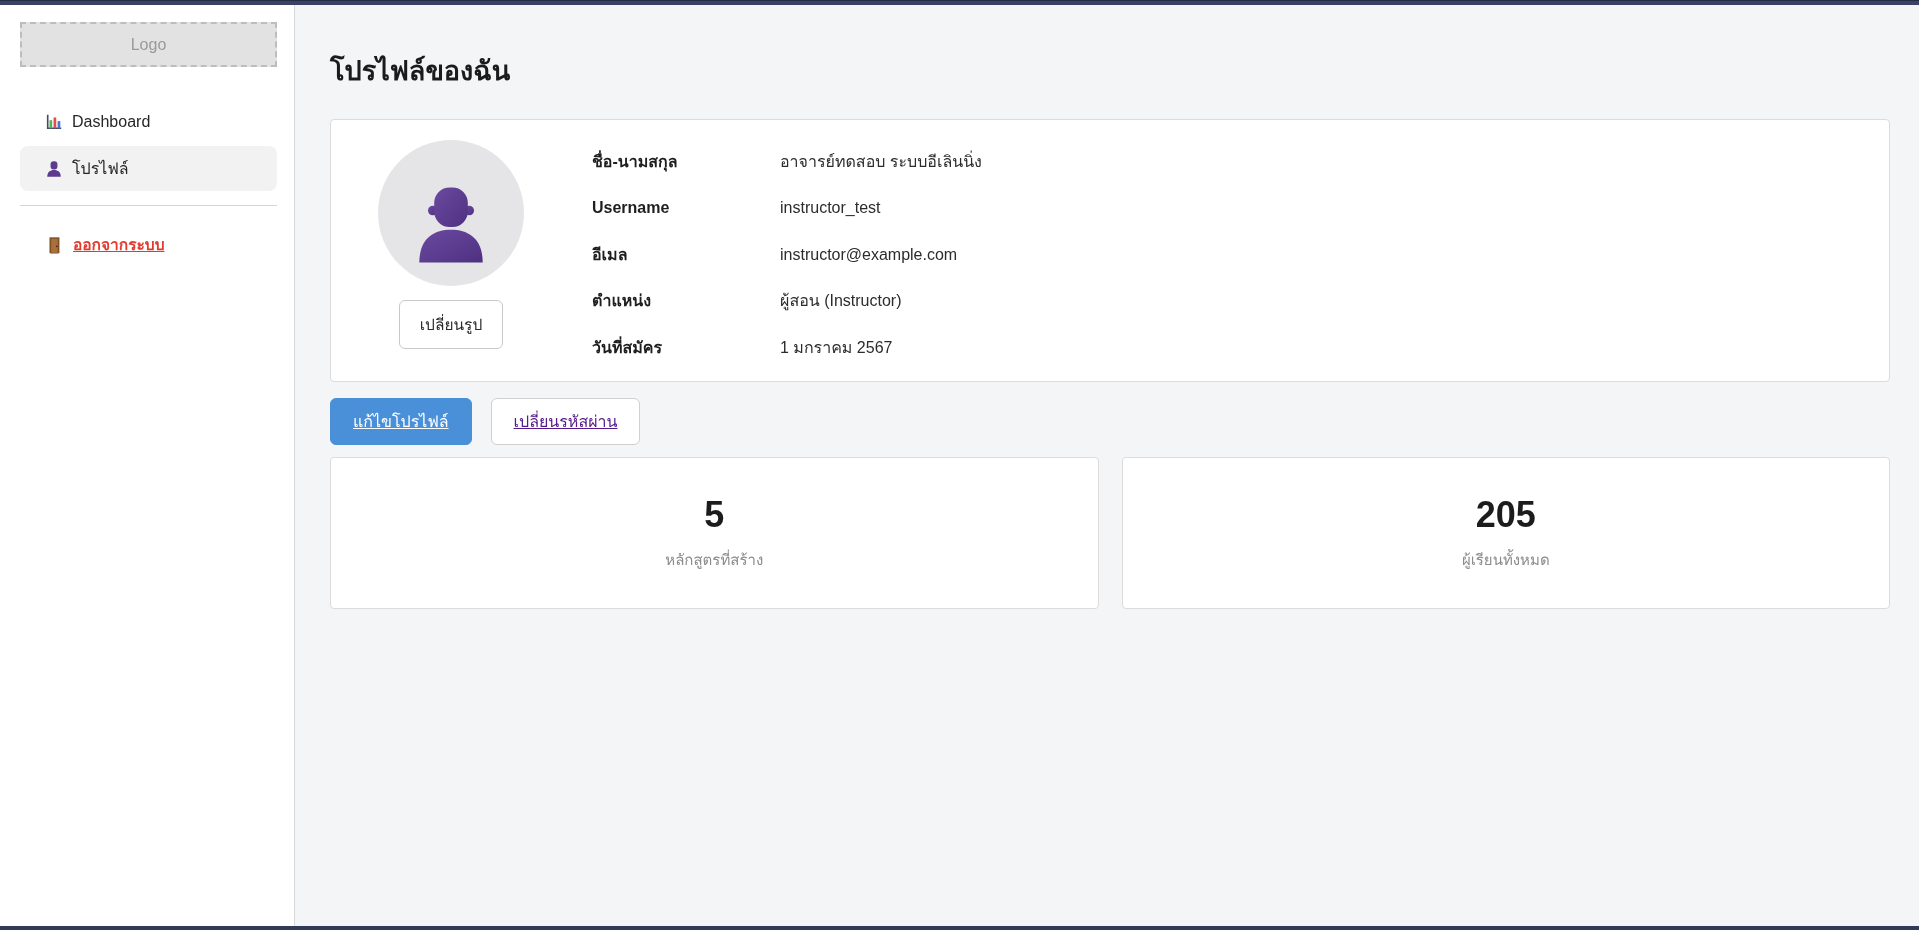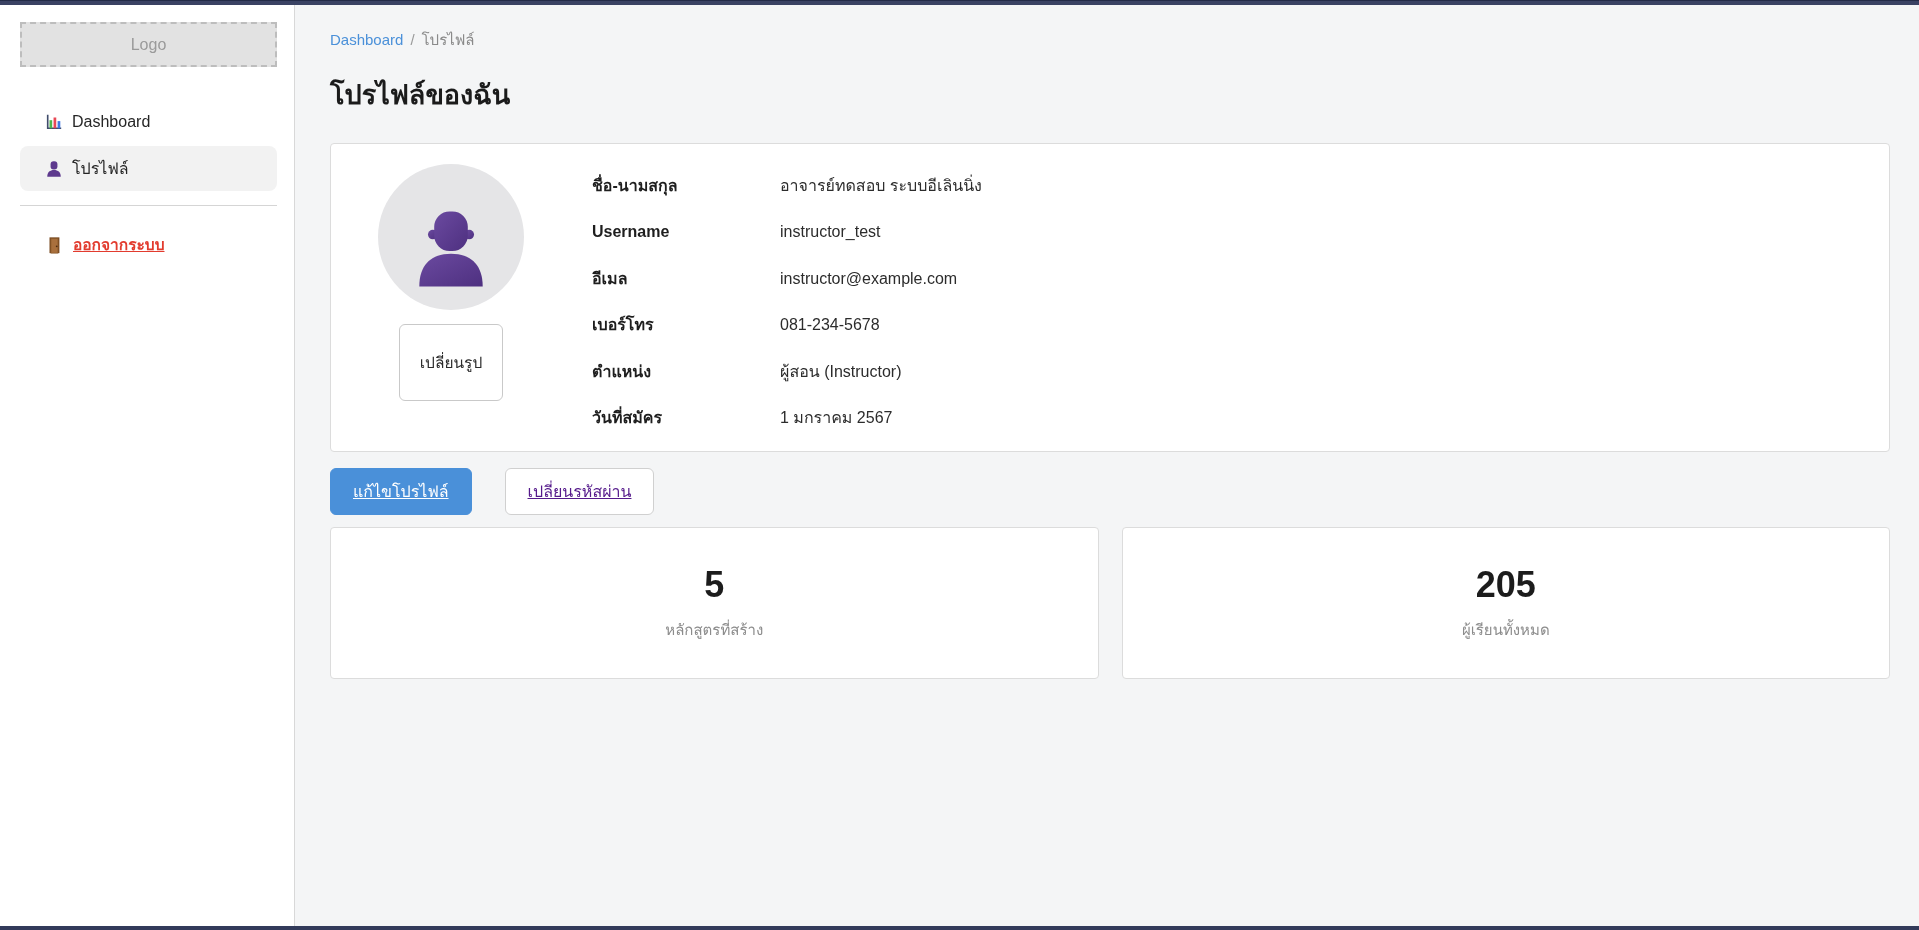--- a/index.html
+++ b/index.html
@@ -85,33 +85,33 @@
     background: #e5e5e7;
     overflow: hidden;
     display: flex; align-items: flex-end; justify-content: center;
   }
   .avatar svg { width: 96px; height: 96px; display: block; margin-bottom: 14px; }
   .change-photo-btn {
     margin-top: 14px;
     background: #fff;
     border: 1px solid #c9c9c9;
     border-radius: 6px;
-    padding: 25px 20px;
+    padding: 11px 20px;
     font-size: 15.5px; color: #2b2b2b;
     font-family: inherit;
     cursor: pointer;
   }
   .fields { flex: 1 1 auto; padding-top: 11px; }
   .field-row { display: flex; margin-bottom: 24px; font-size: 16px; line-height: 1.4; }
   .field-row:last-child { margin-bottom: 0; }
   .field-label { width: 188px; flex: 0 0 188px; font-weight: 700; color: #1e1e1e; margin-left: 46px; }
   .field-value { color: #2c2c2c; }
 
   
-  .actions { margin-top: 16px; display: flex; gap: 33px; }
+  .actions { margin-top: 16px; display: flex; gap: 19px; }
   .btn {
     font-family: inherit;
     font-size: 16px;
     padding: 10px 22px;
     border-radius: 6px;
     cursor: pointer;
   }
   .btn-primary {
     background: #4a90d9;
     border: 1px solid #4a90d9;
@@ -182,23 +182,20 @@
           <rect x="6.6" y="3" width="7.8" height="16" fill="none" stroke="#8a5a2a" stroke-width="0.8"></rect>
           <circle cx="13" cy="11.5" r="1" fill="#4d2c12"></circle>
         </svg>
       </span>
       <span>ออกจากระบบ</span>
     </a>
   </aside>
 
   <main class="main">
 
-    <div class="breadcrumb">
-      <a class="crumb-link">Dashboard</a><span class="sep">/</span><span>โปรไฟล์</span>
-    </div>
 
     <h1 class="page-title">โปรไฟล์ของฉัน</h1>
 
     <section class="card profile-card">
       <div class="avatar-col">
         <div class="avatar">
           <svg viewBox="0 0 100 100">
             <defs>
               <linearGradient id="pg" x1="0" y1="0" x2="1" y2="1">
                 <stop offset="0" stop-color="#6b4aa0"></stop>
@@ -221,24 +218,20 @@
         </div>
         <div class="field-row">
           <div class="field-label">Username</div>
           <div class="field-value">instructor_test</div>
         </div>
         <div class="field-row">
           <div class="field-label">อีเมล</div>
           <div class="field-value">instructor@example.com</div>
         </div>
         <div class="field-row">
-          <div class="field-label">เบอร์โทร</div>
-          <div class="field-value">081-234-5678</div>
-        </div>
-        <div class="field-row">
           <div class="field-label">ตำแหน่ง</div>
           <div class="field-value">ผู้สอน (Instructor)</div>
         </div>
         <div class="field-row">
           <div class="field-label">วันที่สมัคร</div>
           <div class="field-value">1 มกราคม 2567</div>
         </div>
       </div>
     </section>
 

